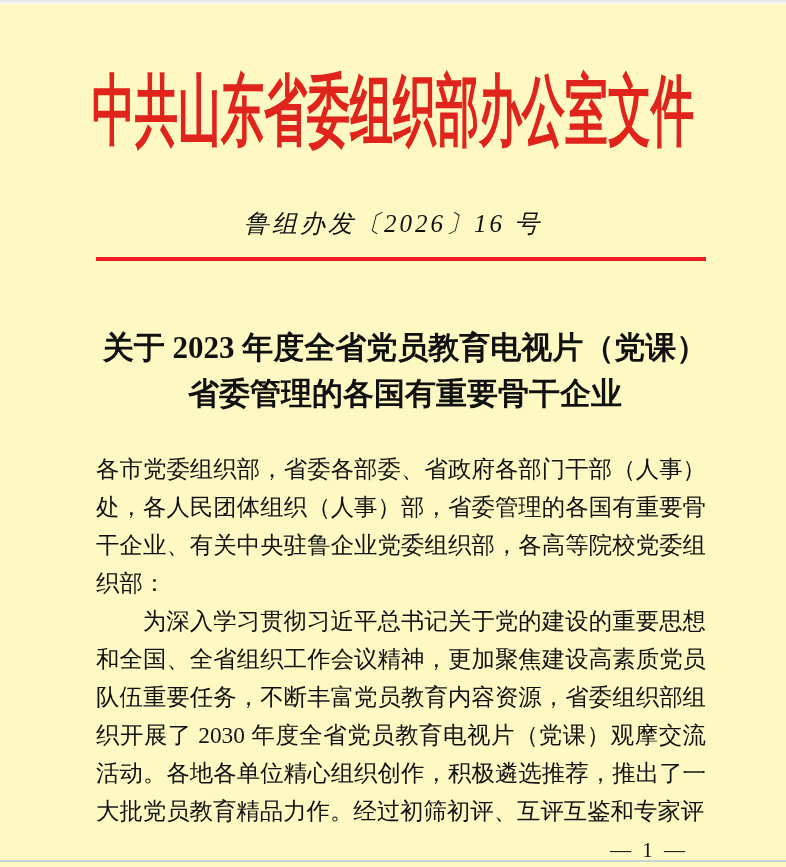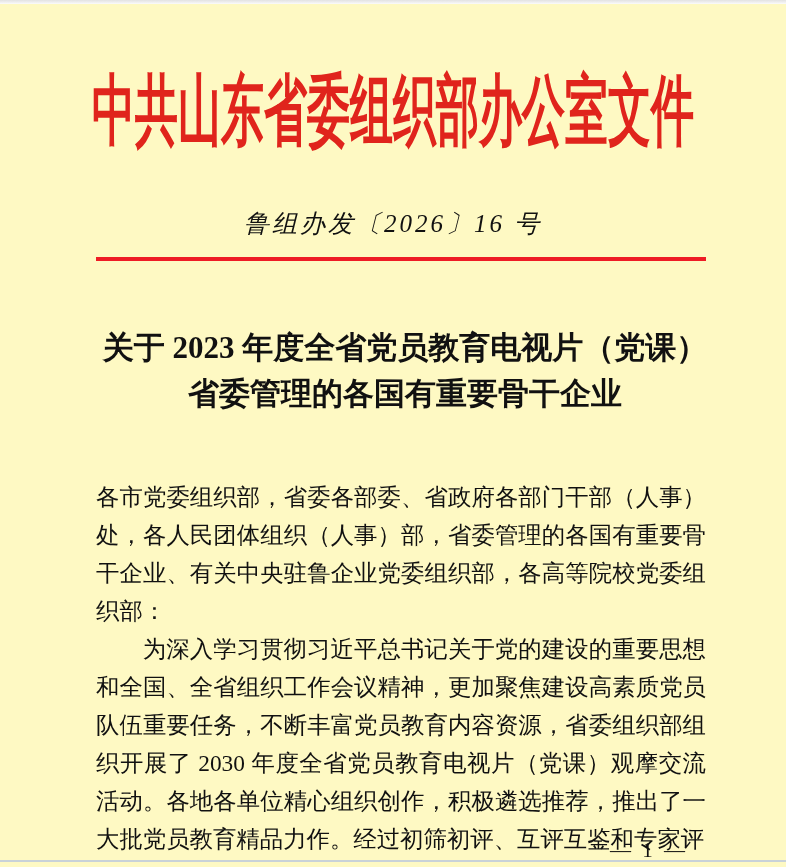--- a/index.html
+++ b/index.html
@@ -68,21 +68,20 @@
   }
   .body-text {
     position: absolute;
     top: 450px;
     left: 96px;
     width: 610px;
     font-size: 23.4px;
     line-height: 38px;
     text-align: justify;
     text-align-last: left;
-    margin-top: 28px;
   }
   .body-text p {
     margin: 0;
     padding: 0;
   }
   .body-text p.indent {
     text-indent: 2em;
   }
   .page-number {
     position: absolute;

